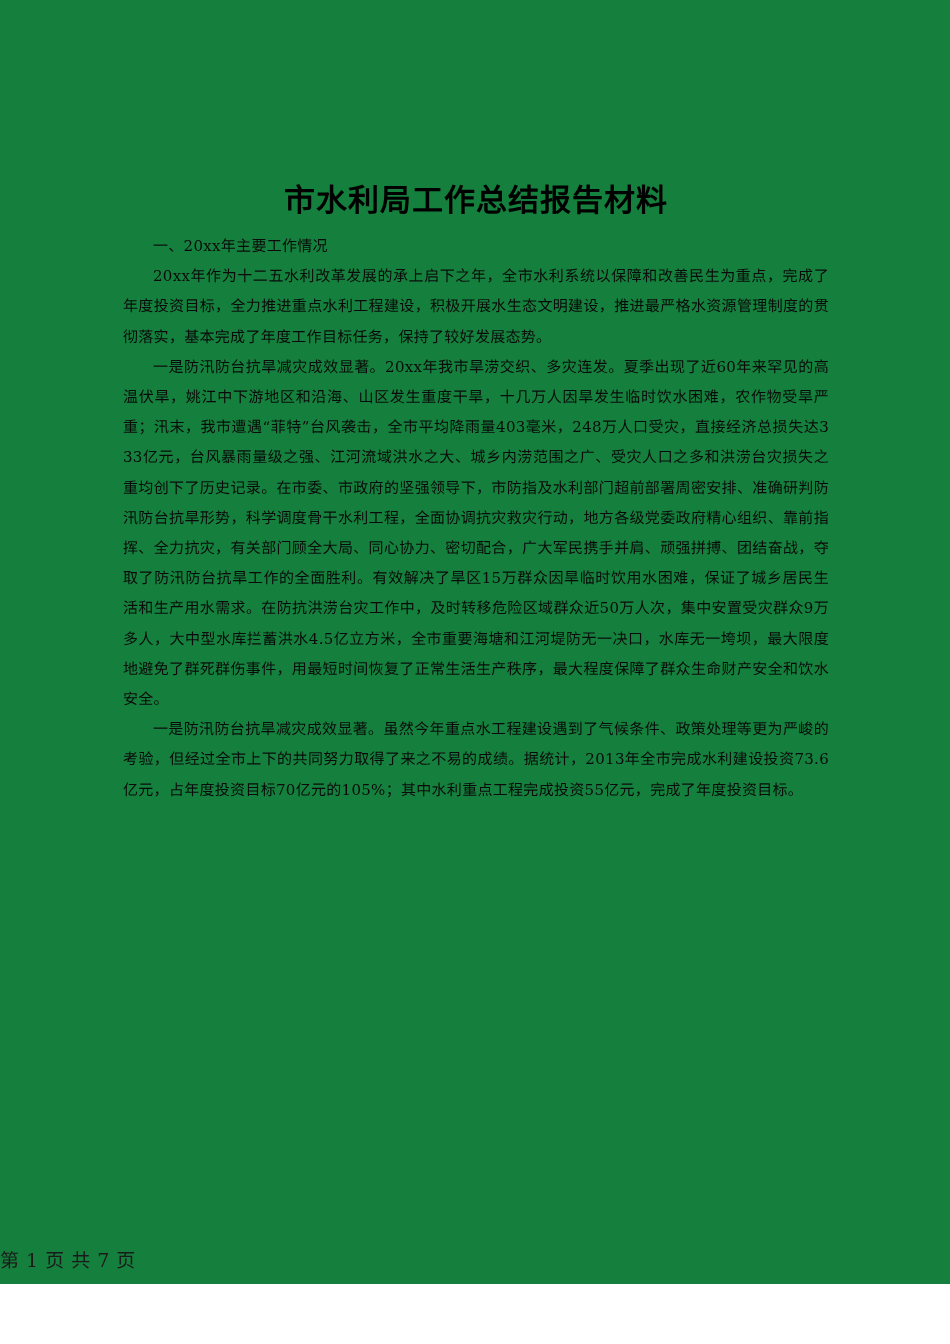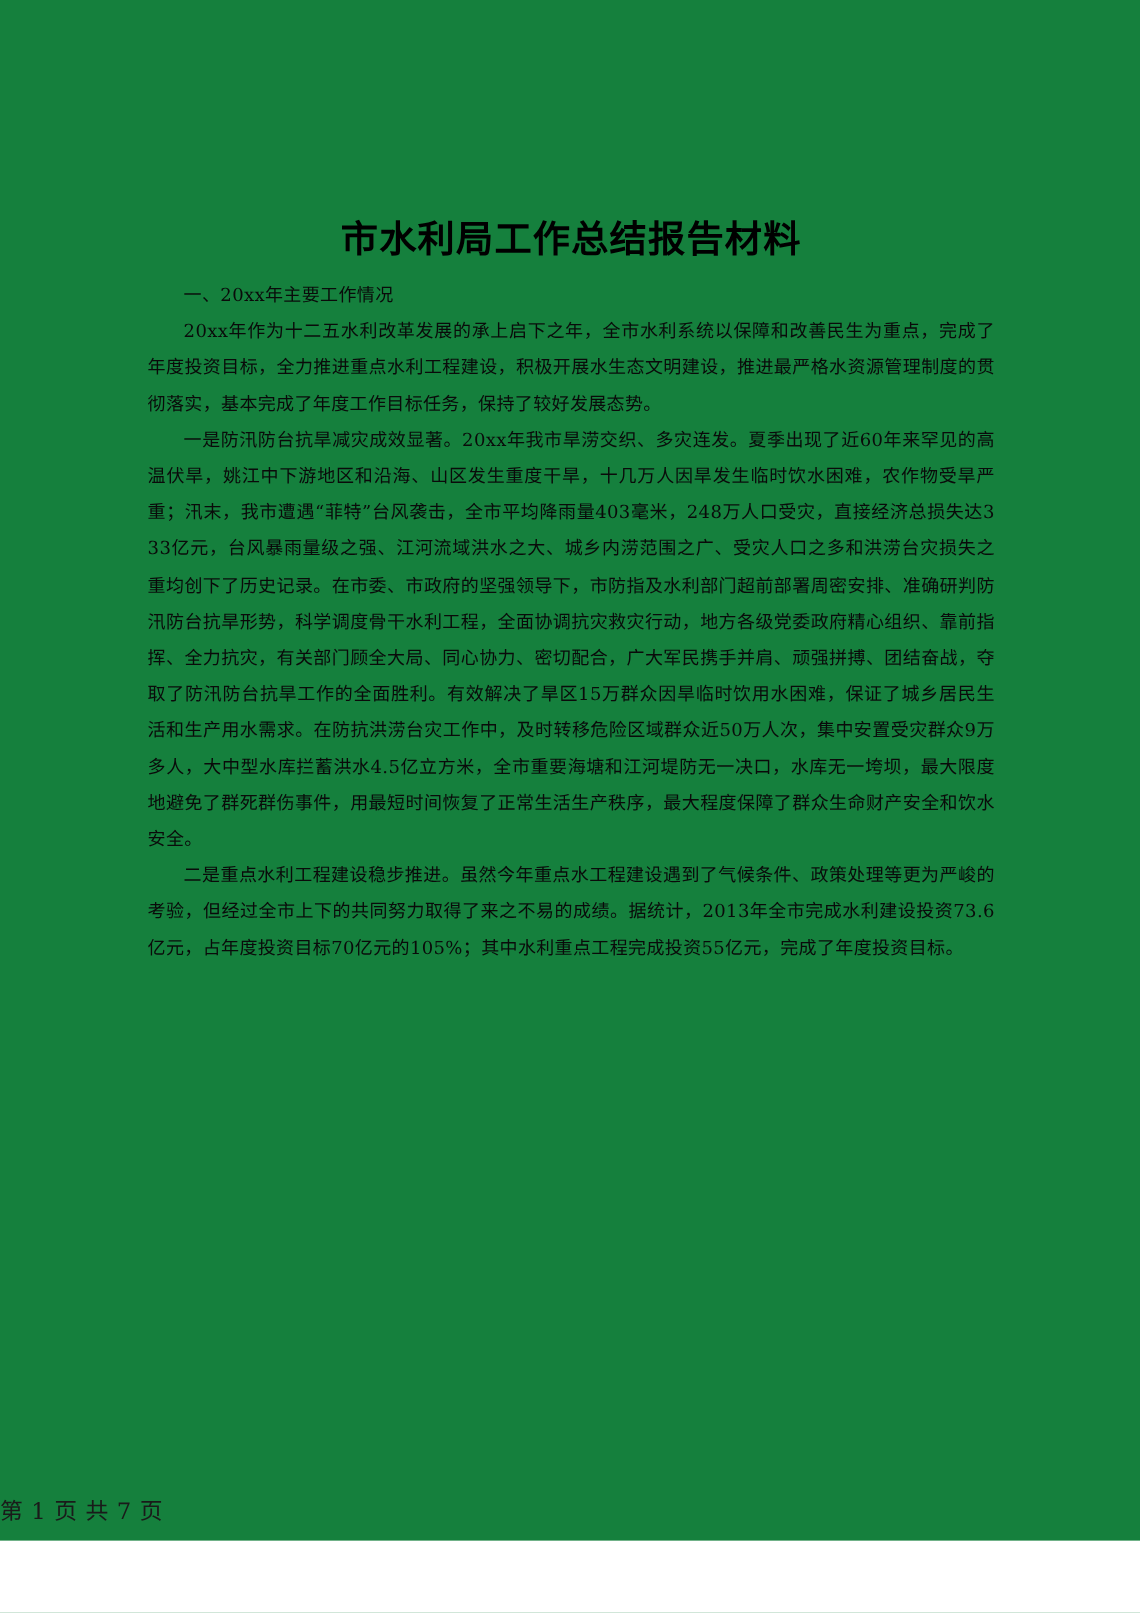--- a/index.html
+++ b/index.html
@@ -73,19 +73,19 @@
   <div class="doc-body">
 
     <h1 class="doc-title">市水利局工作总结报告材料</h1>
 
     <p class="para">一、20xx年主要工作情况</p>
 
     <p class="para">20xx年作为十二五水利改革发展的承上启下之年，全市水利系统以保障和改善民生为重点，完成了年度投资目标，全力推进重点水利工程建设，积极开展水生态文明建设，推进最严格水资源管理制度的贯彻落实，基本完成了年度工作目标任务，保持了较好发展态势。</p>
 
     <p class="para">一是防汛防台抗旱减灾成效显著。20xx年我市旱涝交织、多灾连发。夏季出现了近60年来罕见的高温伏旱，姚江中下游地区和沿海、山区发生重度干旱，十几万人因旱发生临时饮水困难，农作物受旱严重；汛末，我市遭遇“菲特”台风袭击，全市平均降雨量403毫米，248万人口受灾，直接经济总损失达333亿元，台风暴雨量级之强、江河流域洪水之大、城乡内涝范围之广、受灾人口之多和洪涝台灾损失之重均创下了历史记录。在市委、市政府的坚强领导下，市防指及水利部门超前部署周密安排、准确研判防汛防台抗旱形势，科学调度骨干水利工程，全面协调抗灾救灾行动，地方各级党委政府精心组织、靠前指挥、全力抗灾，有关部门顾全大局、同心协力、密切配合，广大军民携手并肩、顽强拼搏、团结奋战，夺取了防汛防台抗旱工作的全面胜利。有效解决了旱区15万群众因旱临时饮用水困难，保证了城乡居民生活和生产用水需求。在防抗洪涝台灾工作中，及时转移危险区域群众近50万人次，集中安置受灾群众9万多人，大中型水库拦蓄洪水4.5亿立方米，全市重要海塘和江河堤防无一决口，水库无一垮坝，最大限度地避免了群死群伤事件，用最短时间恢复了正常生活生产秩序，最大程度保障了群众生命财产安全和饮水安全。</p>
 
-    <p class="para">二是重点水利工程建设稳步推进。虽然今年重点水工程建设遇到了气候条件、政策处理等更为严峻的考验，但经过全市上下的共同努力取得了来之不易的成绩。据统计，2013年全市完成水利建设投资73.6亿元，占年度投资目标70亿元的105%；其中水利重点工程完成投资55亿元，完成了年度投资目标。</p>
+    <p class="para">一是防汛防台抗旱减灾成效显著。虽然今年重点水工程建设遇到了气候条件、政策处理等更为严峻的考验，但经过全市上下的共同努力取得了来之不易的成绩。据统计，2013年全市完成水利建设投资73.6亿元，占年度投资目标70亿元的105%；其中水利重点工程完成投资55亿元，完成了年度投资目标。</p>
 
   </div>
 
   <div class="footer">第 1 页  共 7 页</div>
 
 </div>
 
 </body></html>

